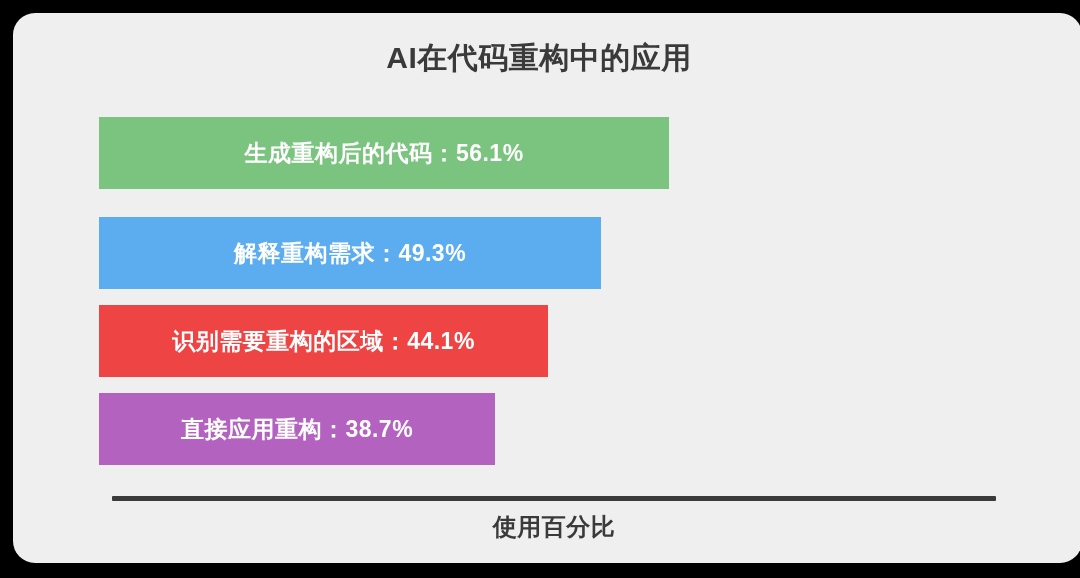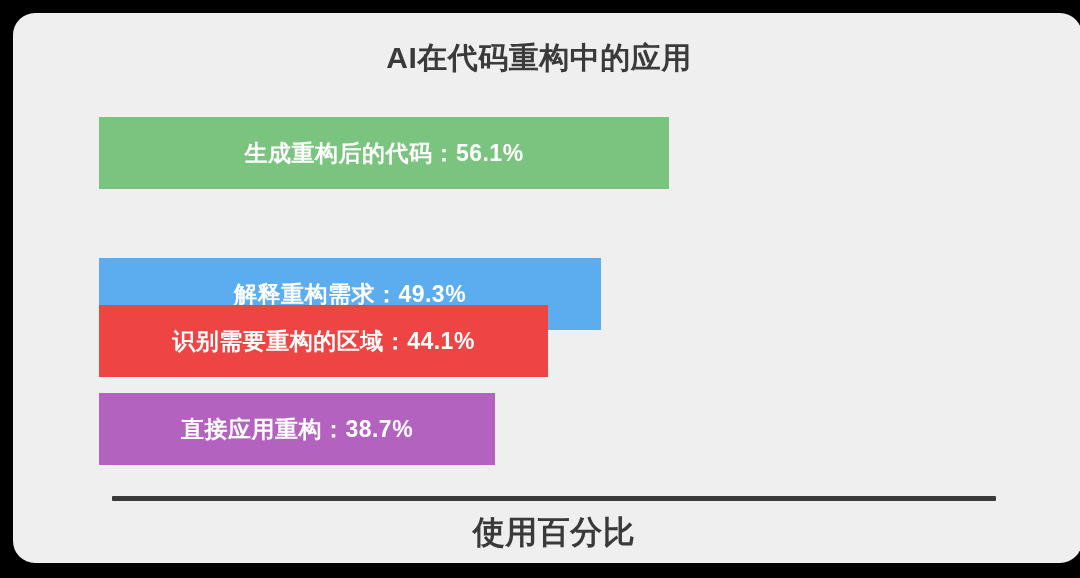--- a/index.html
+++ b/index.html
@@ -76,21 +76,21 @@
     height: 5px;
     background: #3a3a3a;
     border-radius: 1px;
   }
   .axis-label {
     position: absolute;
     left: 99px;
     top: 498px;
     width: 884px;
     text-align: center;
-    font-size: 32px;
+    font-size: 24px;
     font-weight: 700;
     color: #3a3a3a;
     letter-spacing: 0.5px;
   }
 </style>
 </head>
 <body>
 
 <div class="canvas" style="background: rgb(0, 0, 0);">
   <div class="card" style="background: rgb(239, 239, 239); padding-left: 17px;">
@@ -99,21 +99,21 @@
 
     <div class="plot-area">
 
       <div class="bar-row" id="row0" style="top: 14px; width: 570px;">
         <div class="bar" id="bar0" style="width: 570px; background: rgb(123, 196, 127);">
           <span class="bar-label" style="color: rgb(255, 255, 255);">生成重构后的代码：56.1%</span>
         </div>
       </div>
 
       <div class="bar-row" id="row1" style="top: 114px; width: 502px;">
-        <div class="bar" id="bar1" style="width: 502px; background: rgb(92, 173, 239); margin-top: 41px;">
+        <div class="bar" id="bar1" style="width: 502px; background: rgb(92, 173, 239);">
           <span class="bar-label" style="color: rgb(255, 255, 255);">解释重构需求：49.3%</span>
         </div>
       </div>
 
       <div class="bar-row" id="row2" style="top: 202px; width: 449px;">
         <div class="bar" id="bar2" style="width: 449px; background: #ef4444;">
           <span class="bar-label" style="color: rgb(255, 255, 255);">识别需要重构的区域：44.1%</span>
         </div>
       </div>
 

